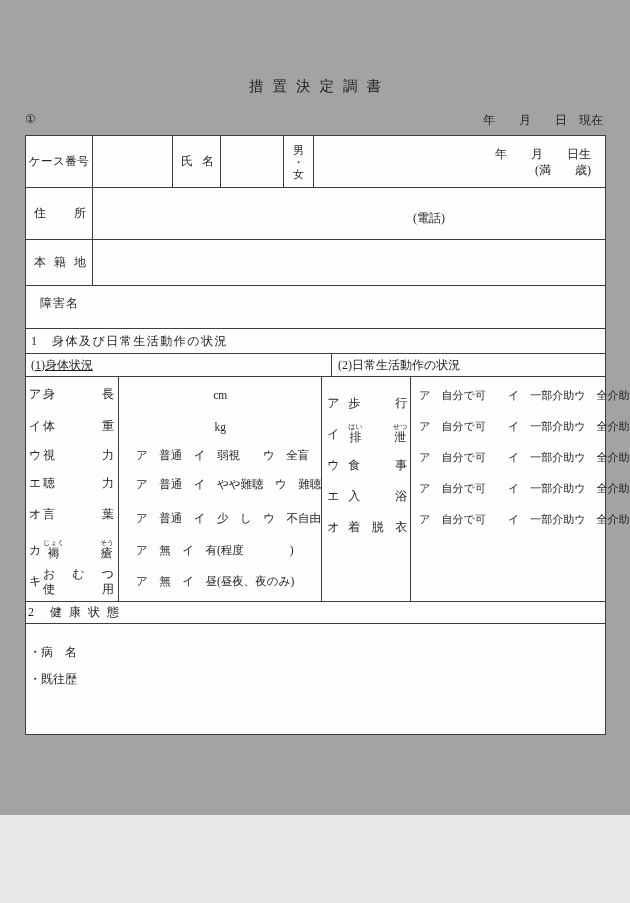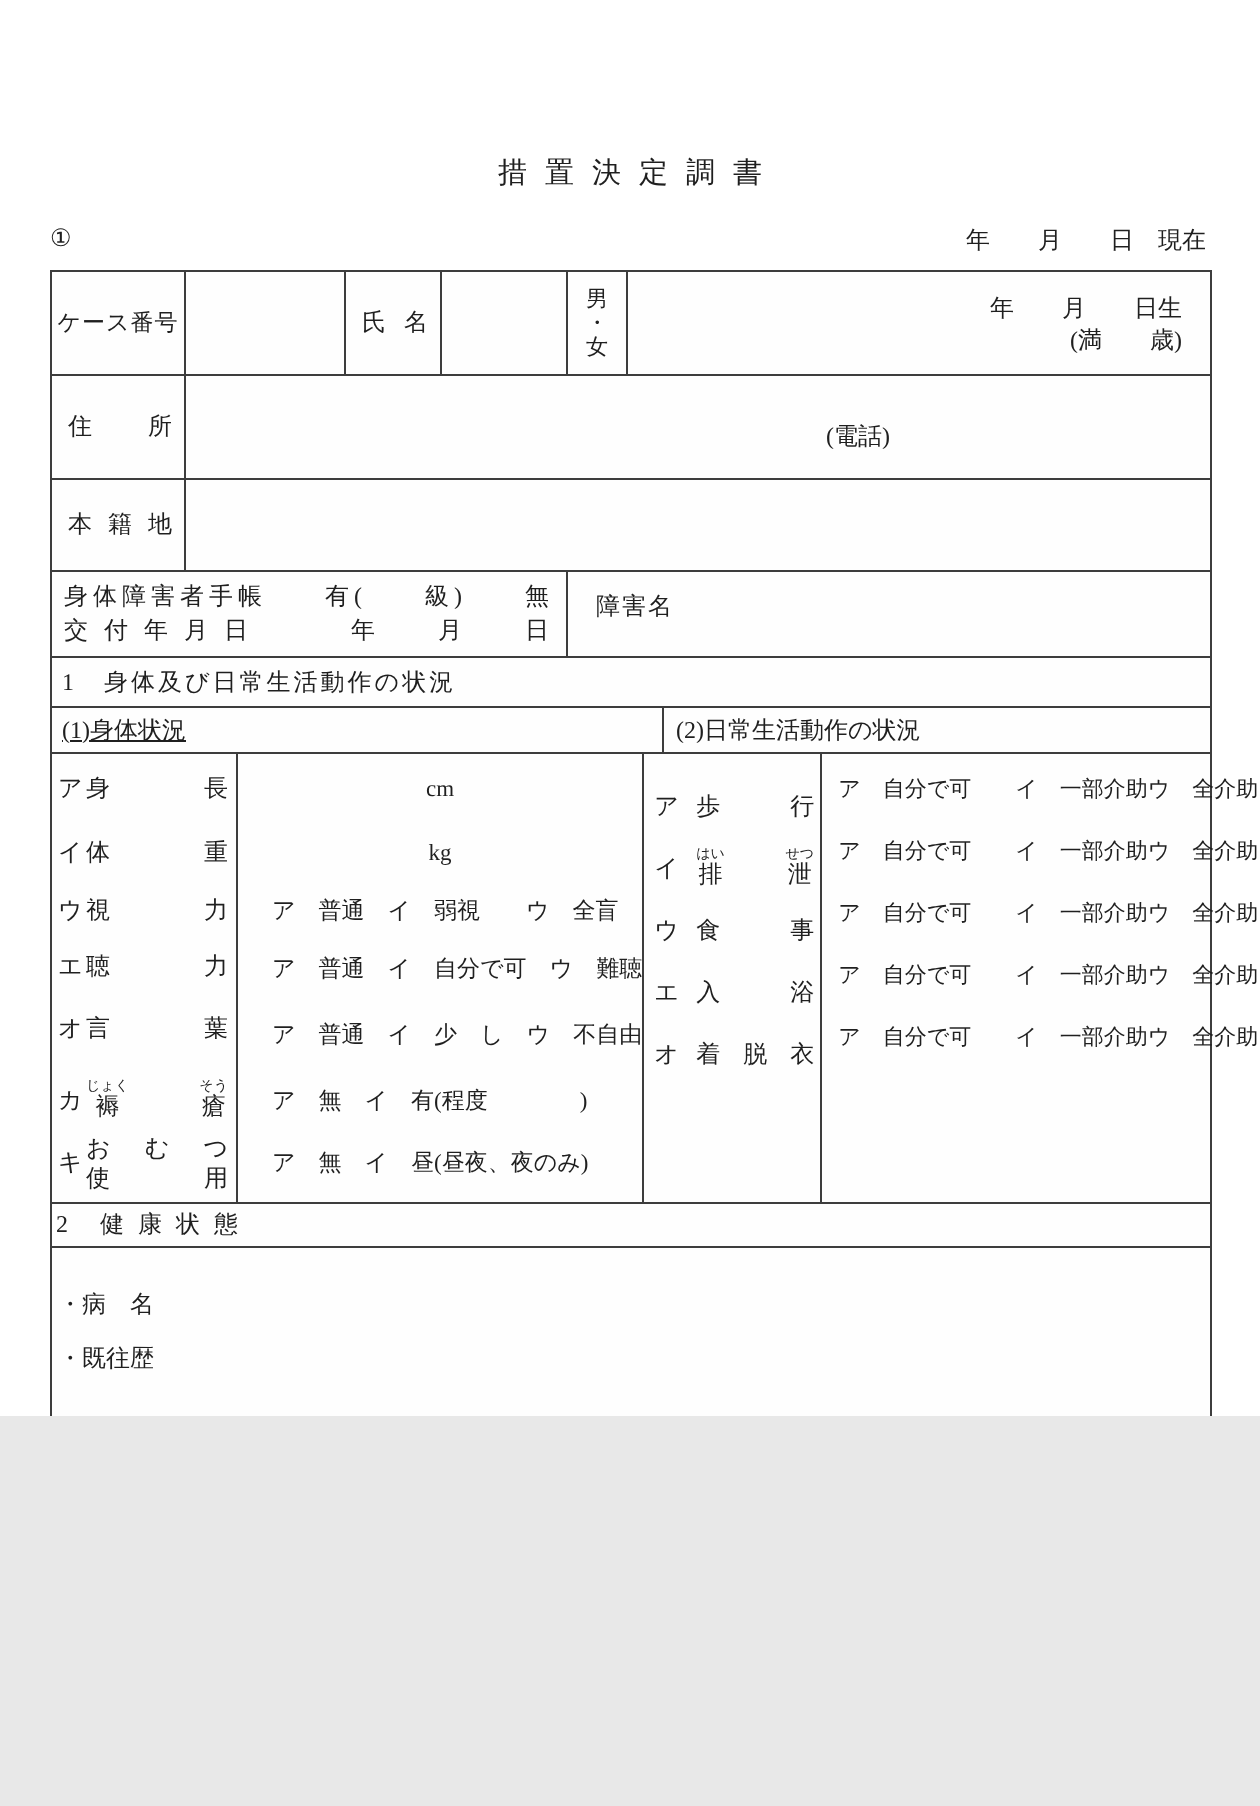--- a/index.html
+++ b/index.html
@@ -1,20 +1,20 @@
 <!DOCTYPE html>
 <html><head>
 <meta charset="utf-8">
 <style>
   * { box-sizing: border-box; margin: 0; padding: 0; }
   html,body { background:#e8e8e8; }
   .page {
     position: relative;
-    width: 630px; height: 708px;
-    background: #ffffff;
+    width: 630px; height: 815px;
+    background: #a3a3a3;
     font-family: "Liberation Serif", "DejaVu Serif", serif;
     color: #1f1f1f;
     margin: 0 auto;
     overflow: hidden;
   }
   .pre { white-space: pre; }
   .doc-title {
     position: absolute; top: 77px; left: 0; width: 100%;
     text-align: center; font-size: 14.5px; letter-spacing: 9px; text-indent: 9px;
     font-weight: normal;
@@ -149,24 +149,20 @@
         <span class="spreadbox">
             <span>本</span>
             <span>籍</span>
             <span>地</span>
           </span>
       </div>
       <div class="flex1"></div>
     </div>
 
     <div class="row r4">
-      <div class="cert-left br">
-        <span class="pre">身体障害者手帳　　有(　　級)　　無</span>
-        <span class="pre">交 付 年 月 日　　　 年　　月　　日</span>
-      </div>
       <div class="dis-name">障害名</div>
     </div>
 
 
     <div class="row r6">
       <div class="c flex1 sec-head">1　身体及び日常生活動作の状況</div>
     </div>
 
     <div class="row r7">
       <div class="subhead-l br">(1)身体状況</div>
@@ -231,21 +227,21 @@
                   <span>使</span>
                   <span>用</span>
                 </span>
             </span>
           </div>
         </div>
         <div class="con-col-l">
           <div class="con center h1i pre">cm</div>
           <div class="con center h2i pre">kg</div>
           <div class="con h3i pre">ア　普通　イ　弱視　　ウ　全盲</div>
-          <div class="con h4i pre">ア　普通　イ　自分で可　ウ　難聴</div>
+          <div class="con h4i pre">ア　普通　イ　やや難聴　ウ　難聴</div>
           <div class="con two h5i">
             <span class="pre">ア　普通　イ　少　し　ウ　不自由</span>
           </div>
           <div class="con h6i pre">ア　無　イ　有(程度　　　　)</div>
           <div class="con h7i pre">ア　無　イ　昼(昼夜、夜のみ)</div>
         </div>
       </div>
 
       <div class="body-right">
         <div class="lab-col-r">

